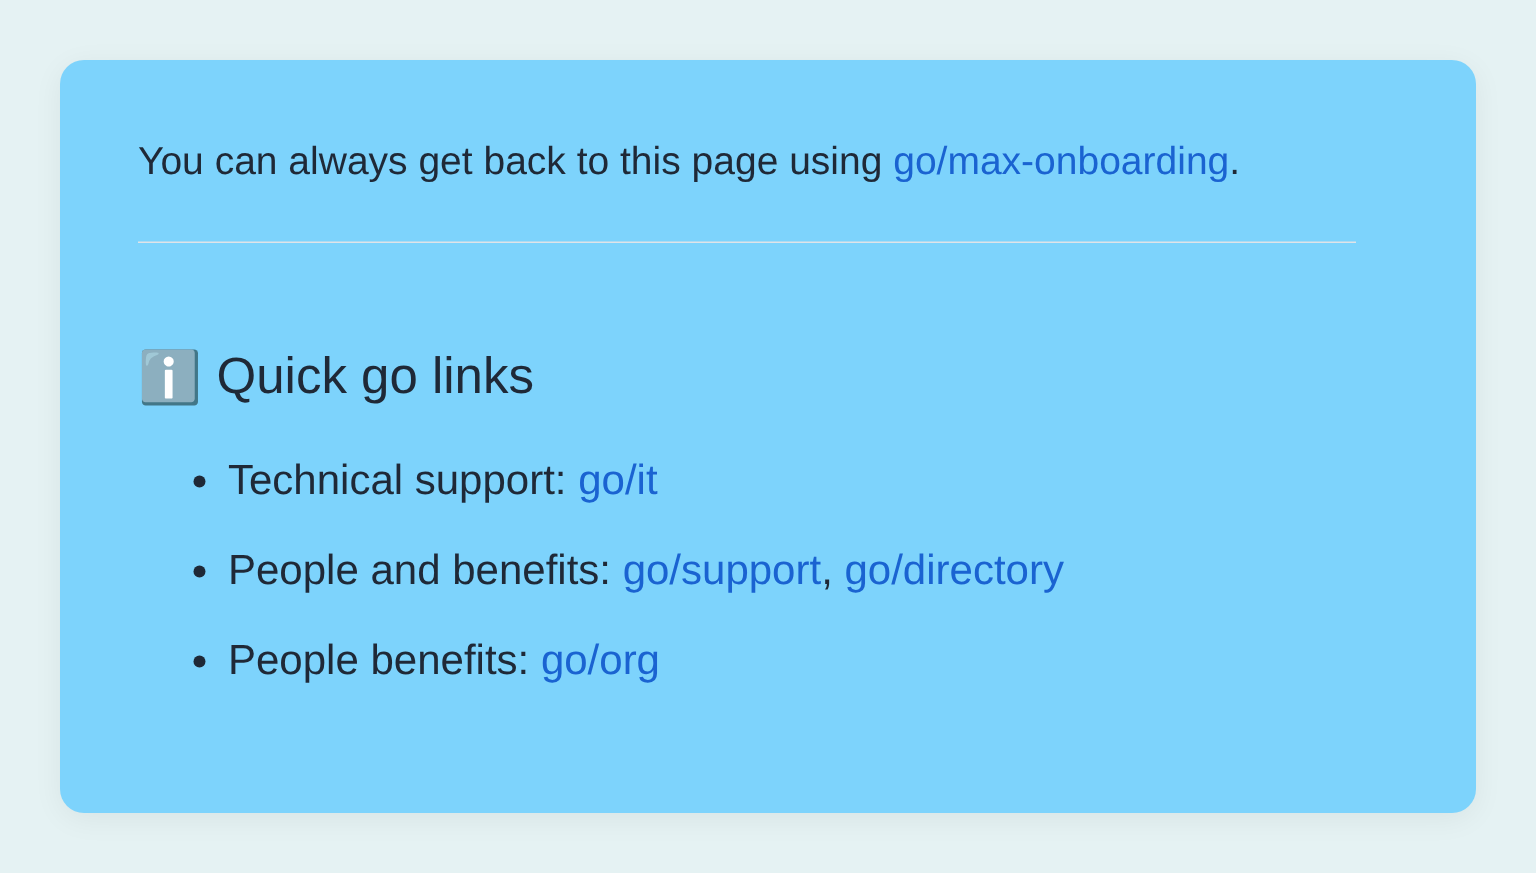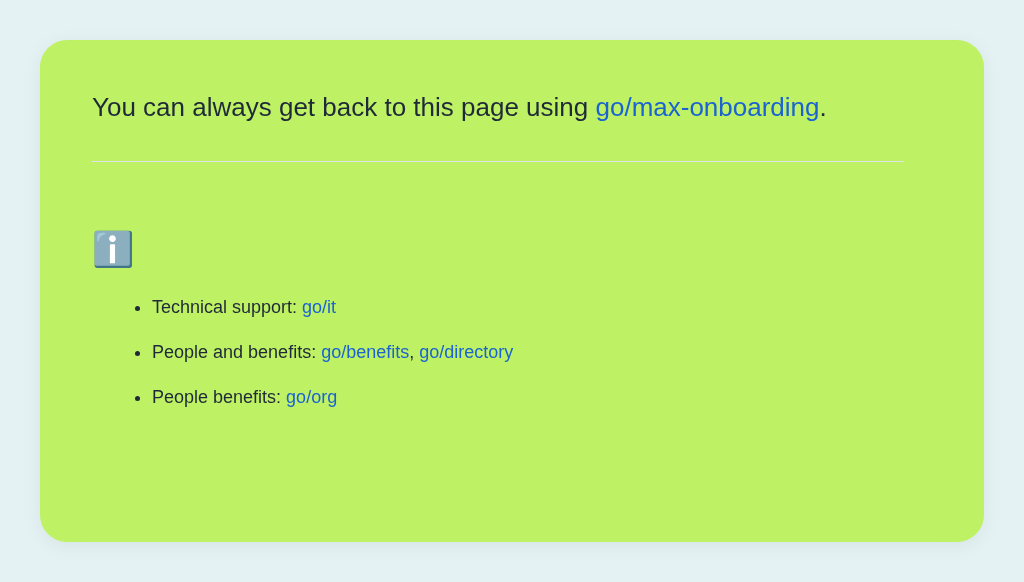--- a/index.html
+++ b/index.html
@@ -10,22 +10,22 @@
     body {
       font-family: -apple-system, BlinkMacSystemFont, "Segoe UI", Helvetica, Arial, sans-serif;
       background: #e5f2f3;
       width: 1024px;
       height: 582px;
       padding: 40px;
       border-radius: 24px;
       overflow: hidden;
     }
     .card {
-      background: #bef264;
-      border-radius: 27px;
+      background: #7dd3fc;
+      border-radius: 16px;
       box-shadow: 0 4px 20px rgba(0,0,0,0.06);
       padding: 48px 80px 40px 52px;
       width: 100%;
       height: 100%;
       overflow: hidden;
     }
     .intro-line {
       font-size: 26px;
       color: #1f2937;
       line-height: 1.5;
@@ -53,46 +53,47 @@
     .info-icon {
       font-size: 34px;
       line-height: 1;
     }
     .links-list {
       list-style: disc;
       padding-left: 60px;
       color: #1f2937;
     }
     .links-list li {
-      font-size: 18px;
+      font-size: 28px;
       line-height: 1.5;
       margin-bottom: 18px;
     }
     .item-label, .separator {
       color: #1f2937;
     }
   </style>
 </head>
 <body>
 
 <div class="card">
   <p class="intro-line">
     <span>You can always get back to this page using </span><a class="link">go/max-onboarding</a><span>.</span>
   </p>
 
   <hr class="divider">
 
   <h2 class="heading">
     <span class="info-icon">ℹ️</span>
+    <span>Quick go links</span>
   </h2>
 
   <ul class="links-list">
     <li>
       <span class="item-label">Technical support: </span><a class="link">go/it</a>
     </li>
     <li>
-      <span class="item-label">People and benefits: </span><a class="link">go/benefits</a><span class="separator">, </span><a class="link">go/directory</a>
+      <span class="item-label">People and benefits: </span><a class="link">go/support</a><span class="separator">, </span><a class="link">go/directory</a>
     </li>
     <li>
       <span class="item-label">People benefits: </span><a class="link">go/org</a>
     </li>
   </ul>
 </div>
 
 </body></html>

